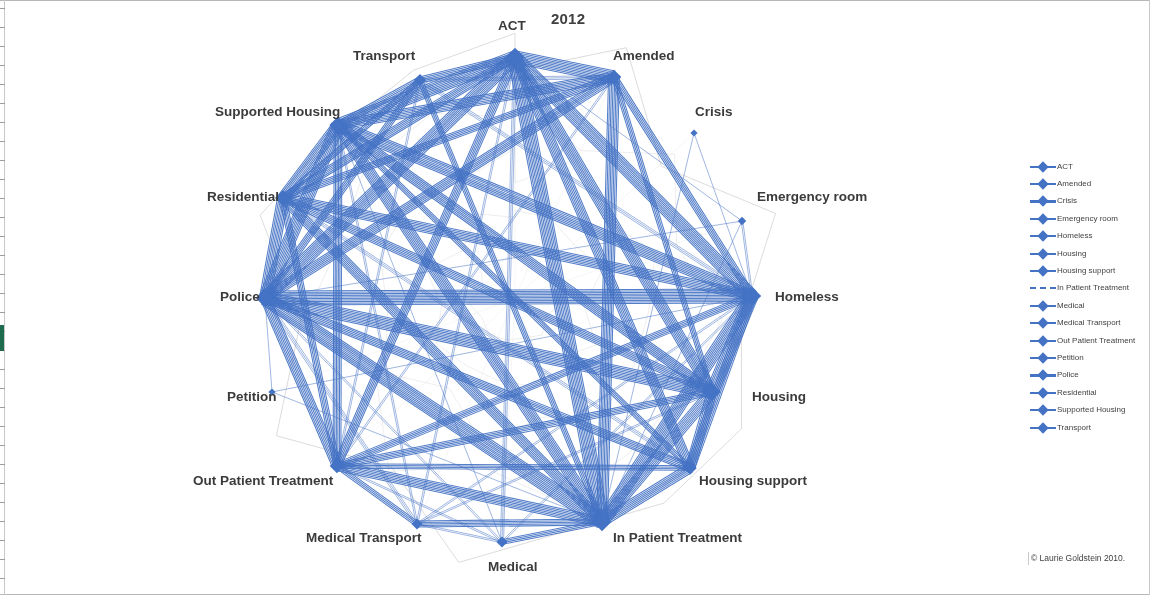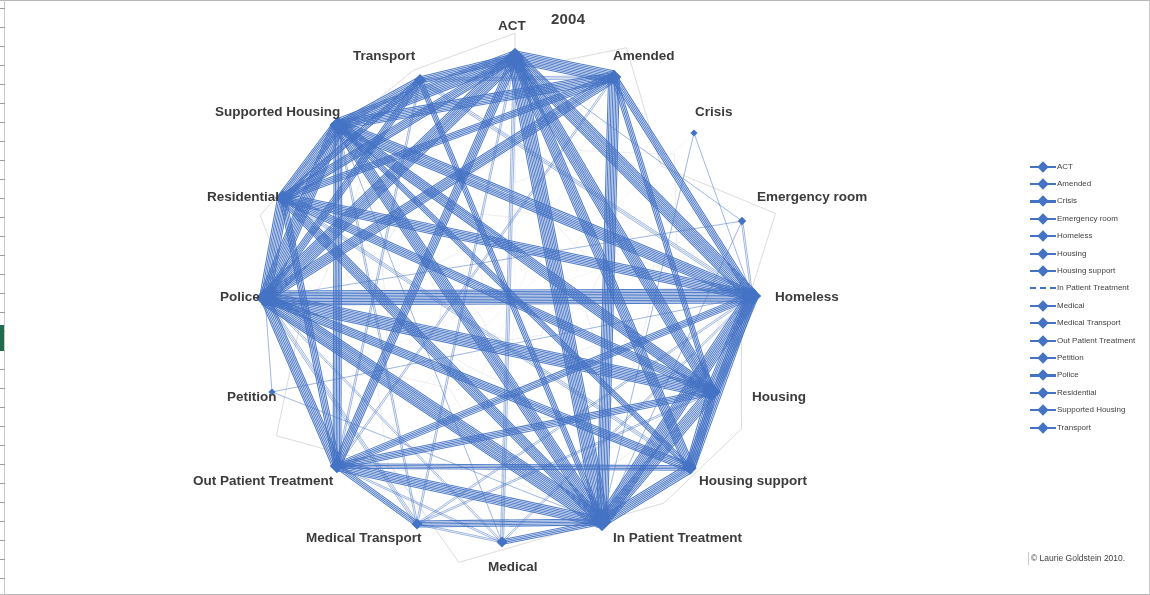--- a/index.html
+++ b/index.html
@@ -772,21 +772,21 @@
         <path d="M417,518.52L422.48,524L417,529.48L411.52,524Z" fill="#4472C4"></path>
         <path d="M337,458.66L344.34,466L337,473.34L329.66,466Z" fill="#4472C4"></path>
         <path d="M272,388.38L275.62,392L272,395.62L268.38,392Z" fill="#4472C4"></path>
         <path d="M265,288.8L274.2,298L265,307.2L255.8,298Z" fill="#4472C4"></path>
         <path d="M283,190.04L290.96,198L283,205.96L275.04,198Z" fill="#4472C4"></path>
         <path d="M338,116.42L346.58,125L338,133.58L329.42,125Z" fill="#4472C4"></path>
         <path d="M420,73.9L426.1,80L420,86.1L413.9,80Z" fill="#4472C4"></path>
       </g>
   </svg>
 
-  <div class="chart-title">2004</div>
+  <div class="chart-title">2012</div>
 
   <div id="node-labels">
       <div class="node-label" style="left: 498px; top: 19px;">ACT</div>
       <div class="node-label" style="left: 613px; top: 49px;">Amended</div>
       <div class="node-label" style="left: 695px; top: 105px;">Crisis</div>
       <div class="node-label" style="left: 757px; top: 190px;">Emergency room</div>
       <div class="node-label" style="left: 775px; top: 290px;">Homeless</div>
       <div class="node-label" style="left: 752px; top: 390px;">Housing</div>
       <div class="node-label" style="left: 699px; top: 474px;">Housing support</div>
       <div class="node-label" style="left: 613px; top: 531px;">In Patient Treatment</div>

